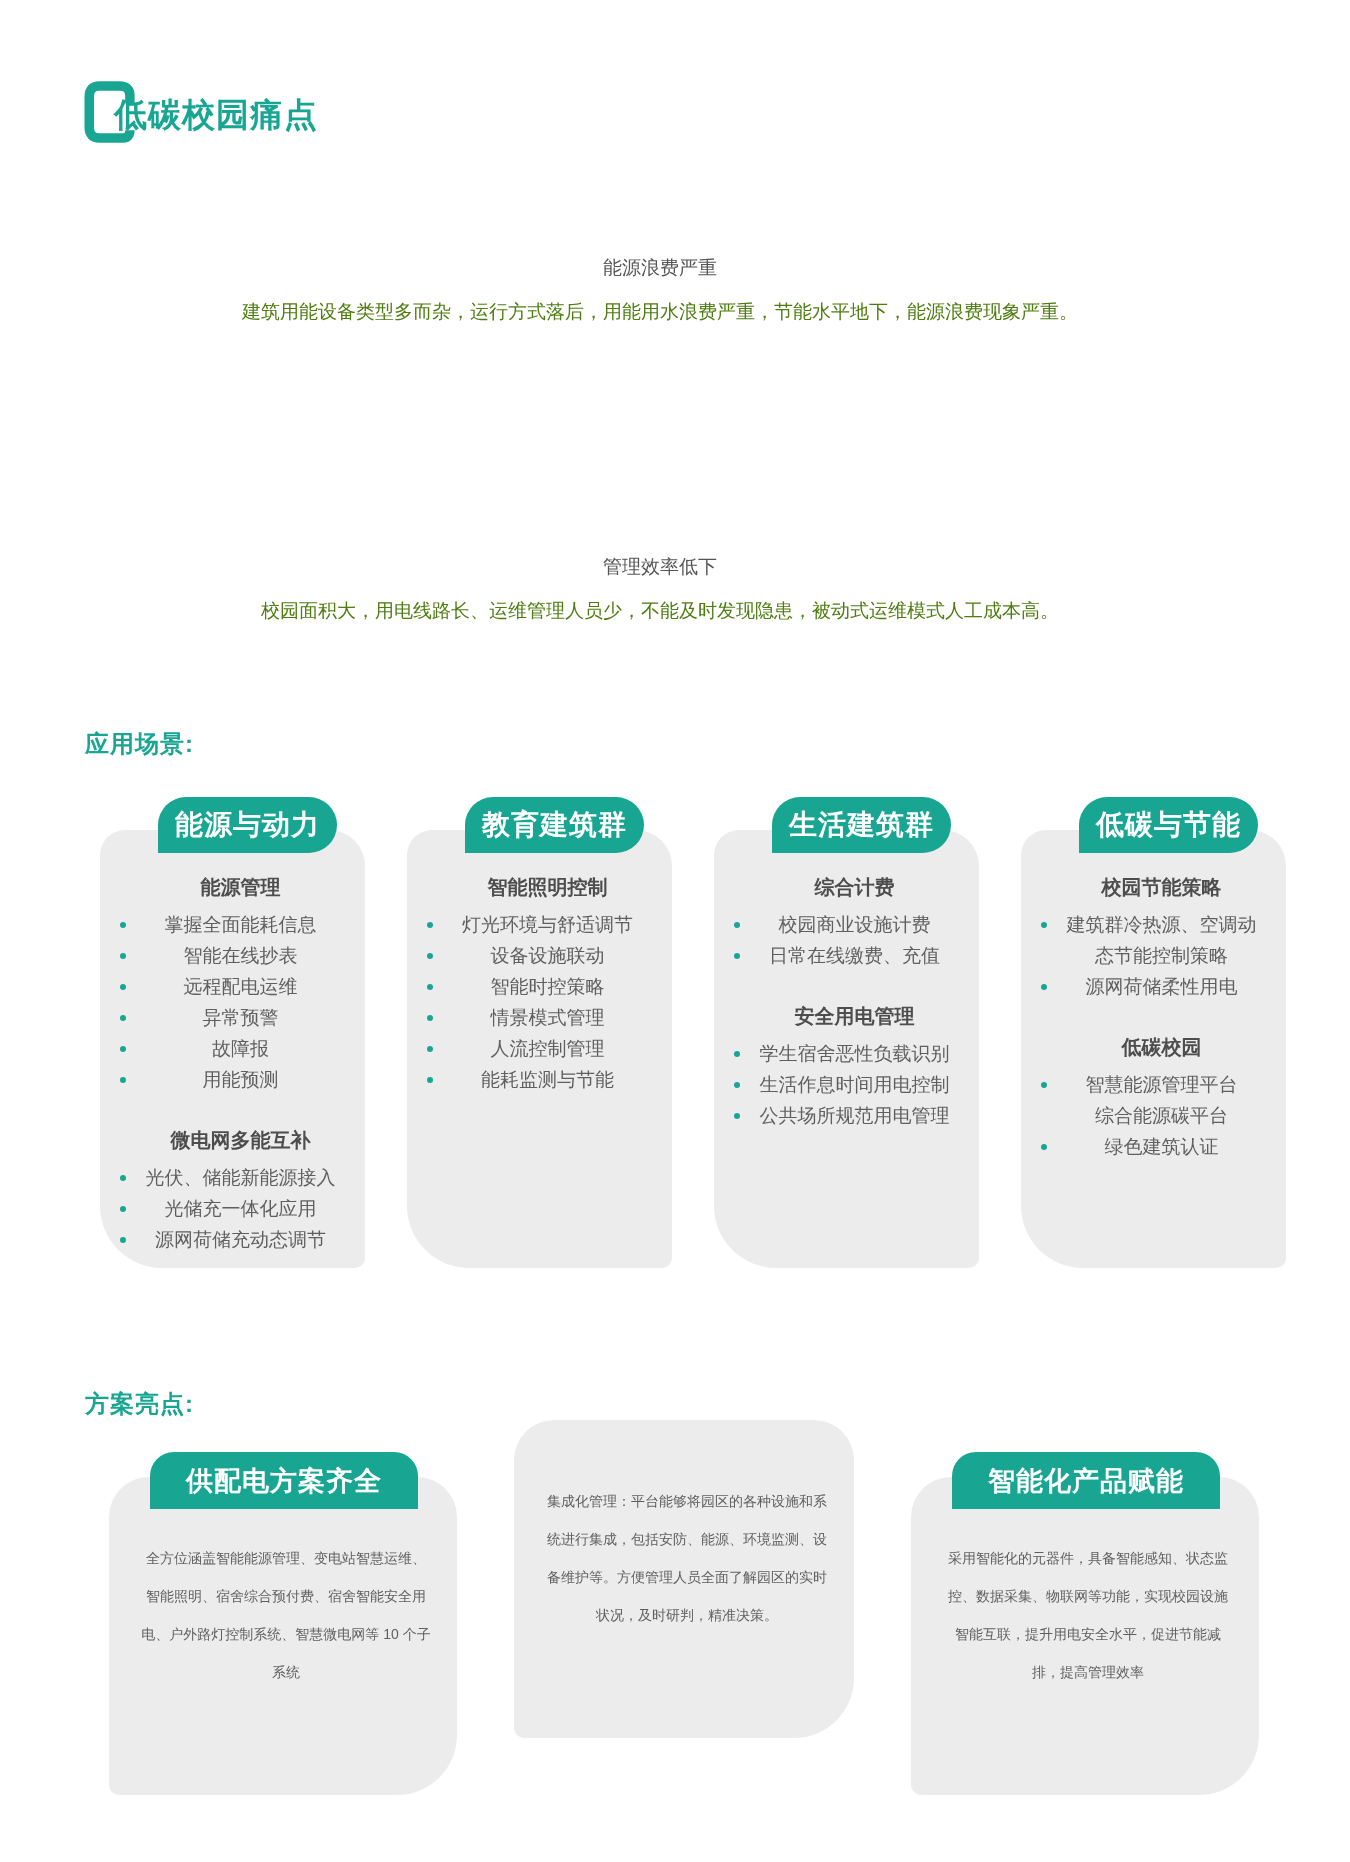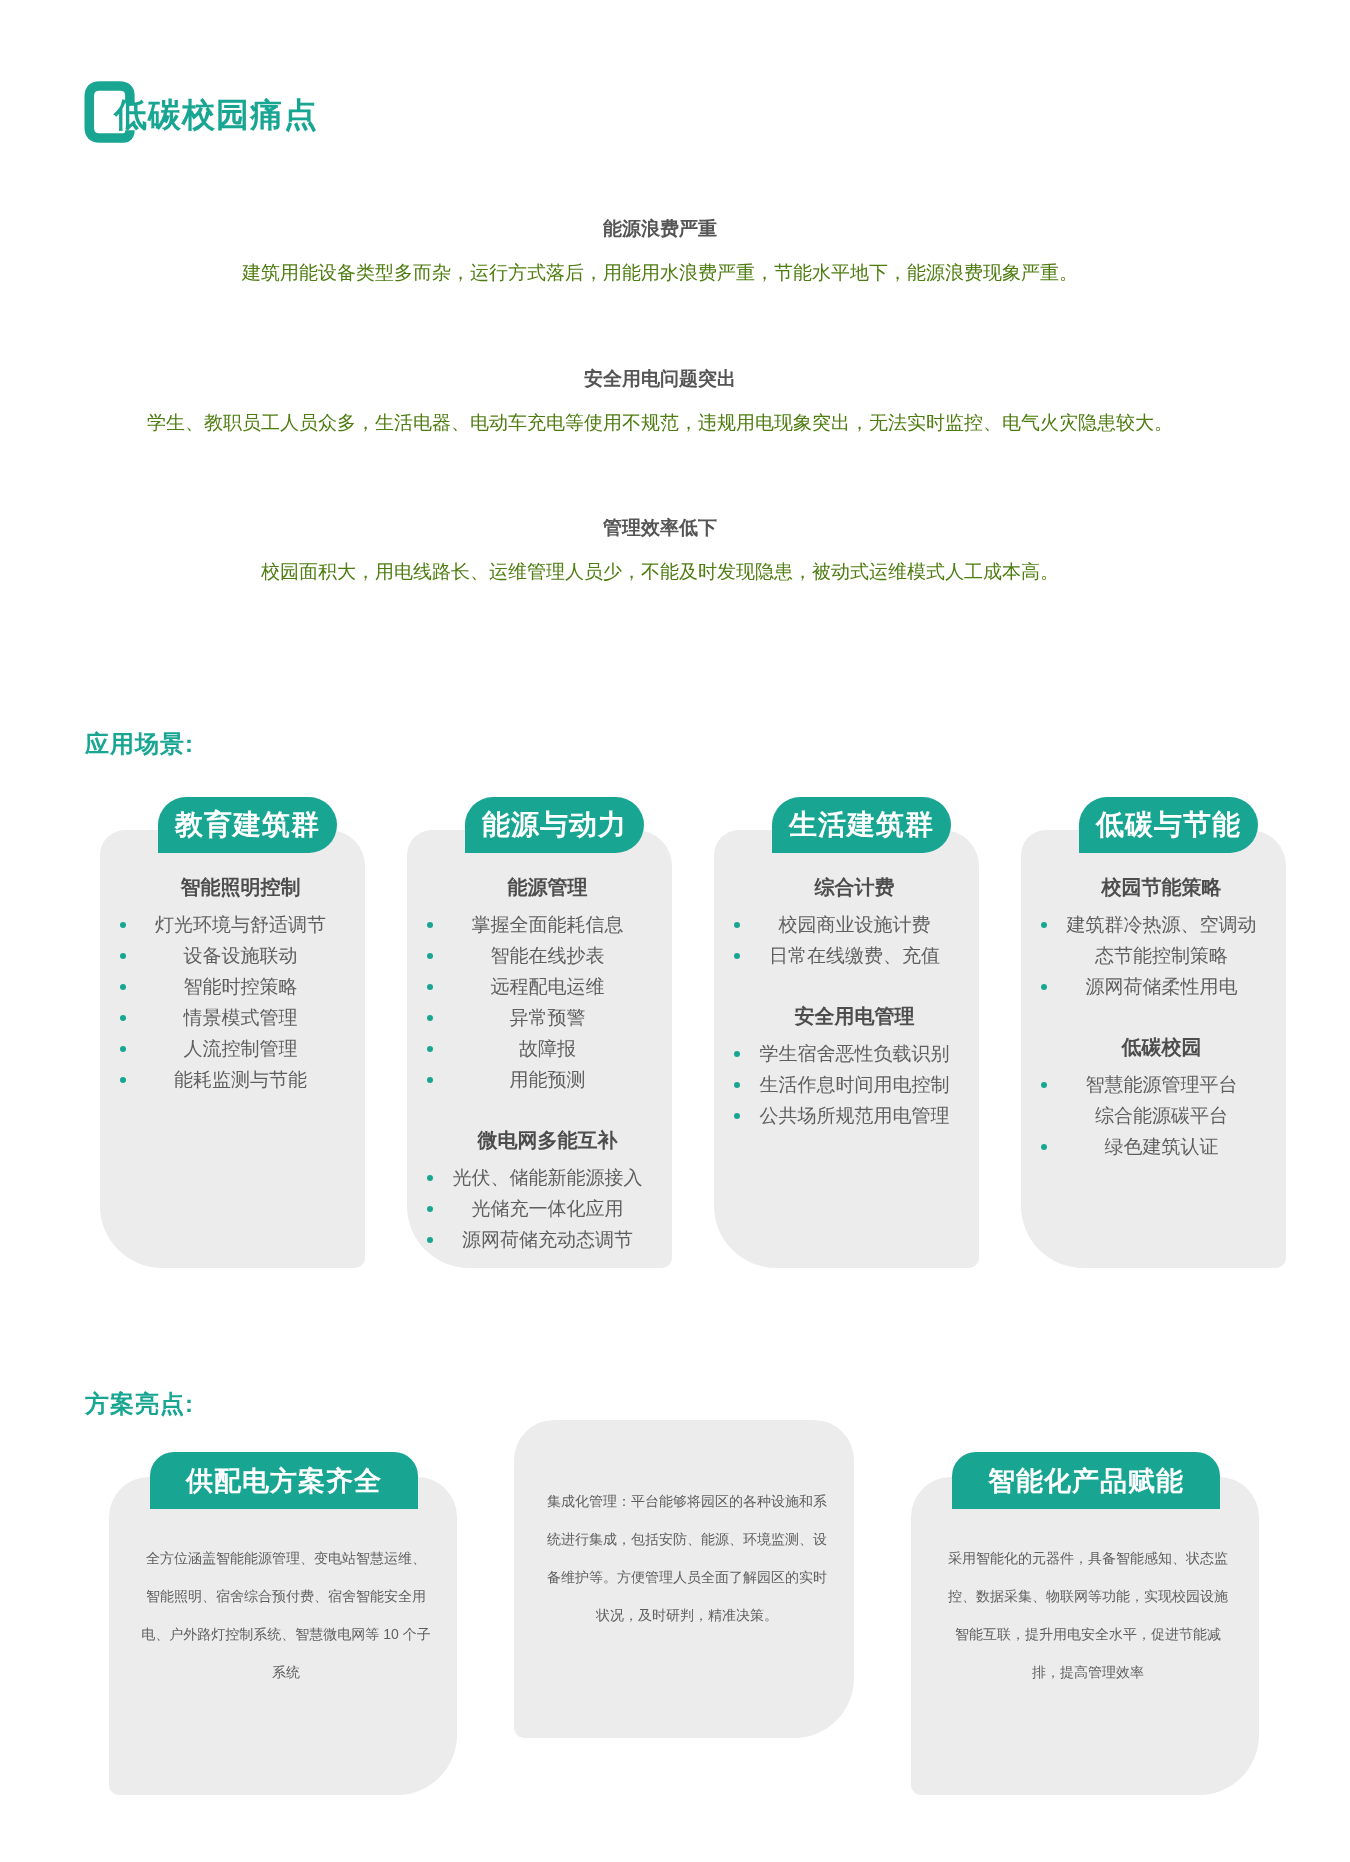--- a/index.html
+++ b/index.html
@@ -21,21 +21,21 @@
   
   .doc-header{position:absolute;left:84px;top:80px;width:600px;height:70px;}
   .bracket-icon{position:absolute;left:0;top:0;}
   .doc-title{
     position:absolute;left:30px;top:13px;
     font-size:33px;font-weight:bold;color:var(--teal);
     white-space:nowrap;letter-spacing:1px;
   }
   
   .pain{position:absolute;left:85px;width:1150px;}
-  .pain h3{font-size:19px;font-weight:bold;color:#555;margin-bottom:17px;}
+  .pain h3{font-size:19px;font-weight:normal;color:#555;margin-bottom:17px;margin-top:39px;}
   .pain p{font-size:19px;color:#4d7c0f;line-height:28px;}
   .pain.pp0{top:216px;}
   .pain.pp1{top:366px;}
   .pain.pp2{top:515px;}
   
   .section-label{
     position:absolute;left:85px;
     font-size:24px;font-weight:bold;color:var(--teal);
     letter-spacing:1px;
   }
@@ -107,34 +107,74 @@
     <svg class="bracket-icon" width="52" height="64" viewBox="0 0 60 74" fill="none">
       <path d="M53 27 L53 18 Q53 7 41 7 L18 7 Q6 7 6 19 L6 55 Q6 67 18 67 L45 67 Q53 67 53 58" stroke="#18A693" stroke-width="11" fill="none"></path>
     </svg>
     <h1 class="doc-title">低碳校园痛点</h1>
   </div>
 
   <section class="pain pp0">
     <h3>能源浪费严重</h3>
     <p>建筑用能设备类型多而杂，运行方式落后，用能用水浪费严重，节能水平地下，能源浪费现象严重。</p>
   </section>
-  <section class="pain pp1">
-    <h3>安全用电问题突出</h3>
-    <p>学生、教职员工人员众多，生活电器、电动车充电等使用不规范，违规用电现象突出，无法实时监控、电气火灾隐患较大。</p>
-  </section>
   <section class="pain pp2">
     <h3>管理效率低下</h3>
     <p>校园面积大，用电线路长、运维管理人员少，不能及时发现隐患，被动式运维模式人工成本高。</p>
   </section>
 
   <div class="section-label lbl-scenarios">应用场景:</div>
 
   <div class="scenario-row">
 
     <div class="sc-card">
+      <div class="sc-pill">能源与动力</div>
+      <div class="sc-body">
+        <div class="sc-sub">能源管理</div>
+        <div class="sc-item">
+            <span class="dot"></span>
+            <span class="itx">掌握全面能耗信息</span>
+          </div>
+        <div class="sc-item">
+            <span class="dot"></span>
+            <span class="itx">智能在线抄表</span>
+          </div>
+        <div class="sc-item">
+            <span class="dot"></span>
+            <span class="itx">远程配电运维</span>
+          </div>
+        <div class="sc-item">
+            <span class="dot"></span>
+            <span class="itx">异常预警</span>
+          </div>
+        <div class="sc-item">
+            <span class="dot"></span>
+            <span class="itx">故障报</span>
+          </div>
+        <div class="sc-item">
+            <span class="dot"></span>
+            <span class="itx">用能预测</span>
+          </div>
+        <div class="sc-sub second">微电网多能互补</div>
+        <div class="sc-item">
+            <span class="dot"></span>
+            <span class="itx">光伏、储能新能源接入</span>
+          </div>
+        <div class="sc-item">
+            <span class="dot"></span>
+            <span class="itx">光储充一体化应用</span>
+          </div>
+        <div class="sc-item">
+            <span class="dot"></span>
+            <span class="itx">源网荷储充动态调节</span>
+          </div>
+      </div>
+    </div>
+
+    <div class="sc-card">
       <div class="sc-pill">教育建筑群</div>
       <div class="sc-body">
         <div class="sc-sub">智能照明控制</div>
         <div class="sc-item">
             <span class="dot"></span>
             <span class="itx">灯光环境与舒适调节</span>
           </div>
         <div class="sc-item">
             <span class="dot"></span>
             <span class="itx">设备设施联动</span>
@@ -147,64 +187,20 @@
             <span class="dot"></span>
             <span class="itx">情景模式管理</span>
           </div>
         <div class="sc-item">
             <span class="dot"></span>
             <span class="itx">人流控制管理</span>
           </div>
         <div class="sc-item">
             <span class="dot"></span>
             <span class="itx">能耗监测与节能</span>
-          </div>
-      </div>
-    </div>
-
-    <div class="sc-card">
-      <div class="sc-pill">能源与动力</div>
-      <div class="sc-body">
-        <div class="sc-sub">能源管理</div>
-        <div class="sc-item">
-            <span class="dot"></span>
-            <span class="itx">掌握全面能耗信息</span>
-          </div>
-        <div class="sc-item">
-            <span class="dot"></span>
-            <span class="itx">智能在线抄表</span>
-          </div>
-        <div class="sc-item">
-            <span class="dot"></span>
-            <span class="itx">远程配电运维</span>
-          </div>
-        <div class="sc-item">
-            <span class="dot"></span>
-            <span class="itx">异常预警</span>
-          </div>
-        <div class="sc-item">
-            <span class="dot"></span>
-            <span class="itx">故障报</span>
-          </div>
-        <div class="sc-item">
-            <span class="dot"></span>
-            <span class="itx">用能预测</span>
-          </div>
-        <div class="sc-sub second">微电网多能互补</div>
-        <div class="sc-item">
-            <span class="dot"></span>
-            <span class="itx">光伏、储能新能源接入</span>
-          </div>
-        <div class="sc-item">
-            <span class="dot"></span>
-            <span class="itx">光储充一体化应用</span>
-          </div>
-        <div class="sc-item">
-            <span class="dot"></span>
-            <span class="itx">源网荷储充动态调节</span>
           </div>
       </div>
     </div>
 
     <div class="sc-card">
       <div class="sc-pill">生活建筑群</div>
       <div class="sc-body">
         <div class="sc-sub">综合计费</div>
         <div class="sc-item">
             <span class="dot"></span>

